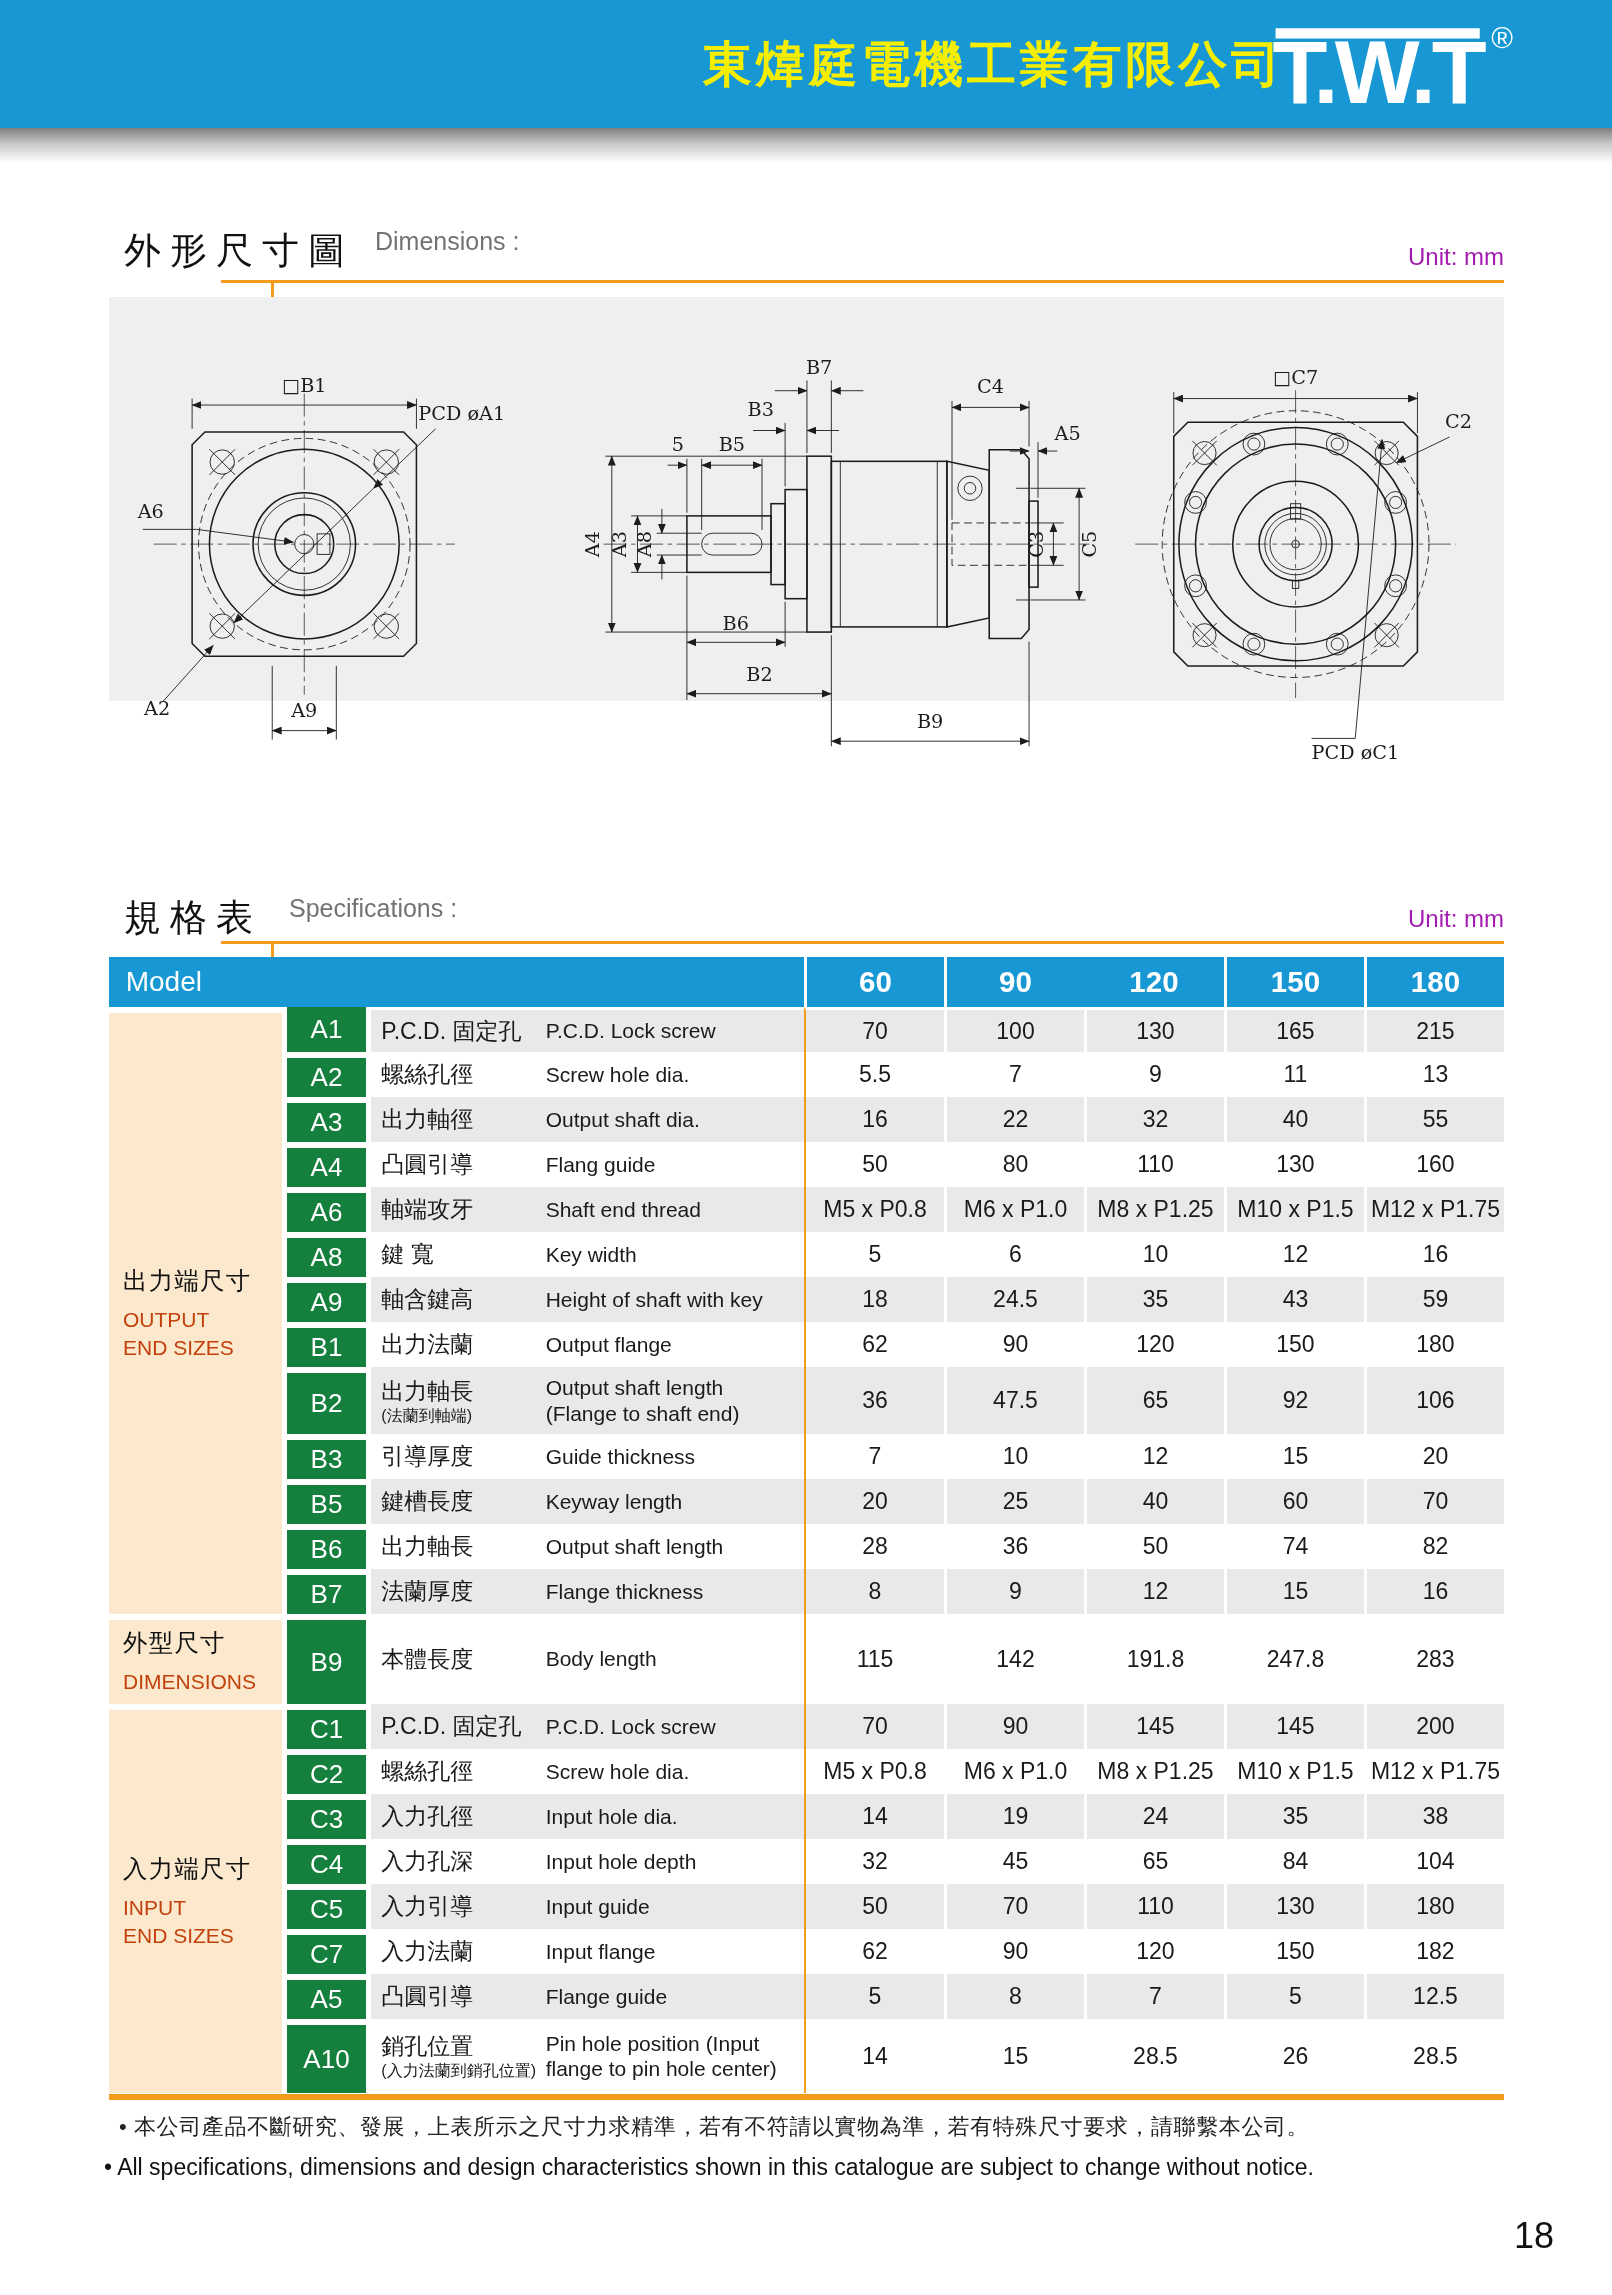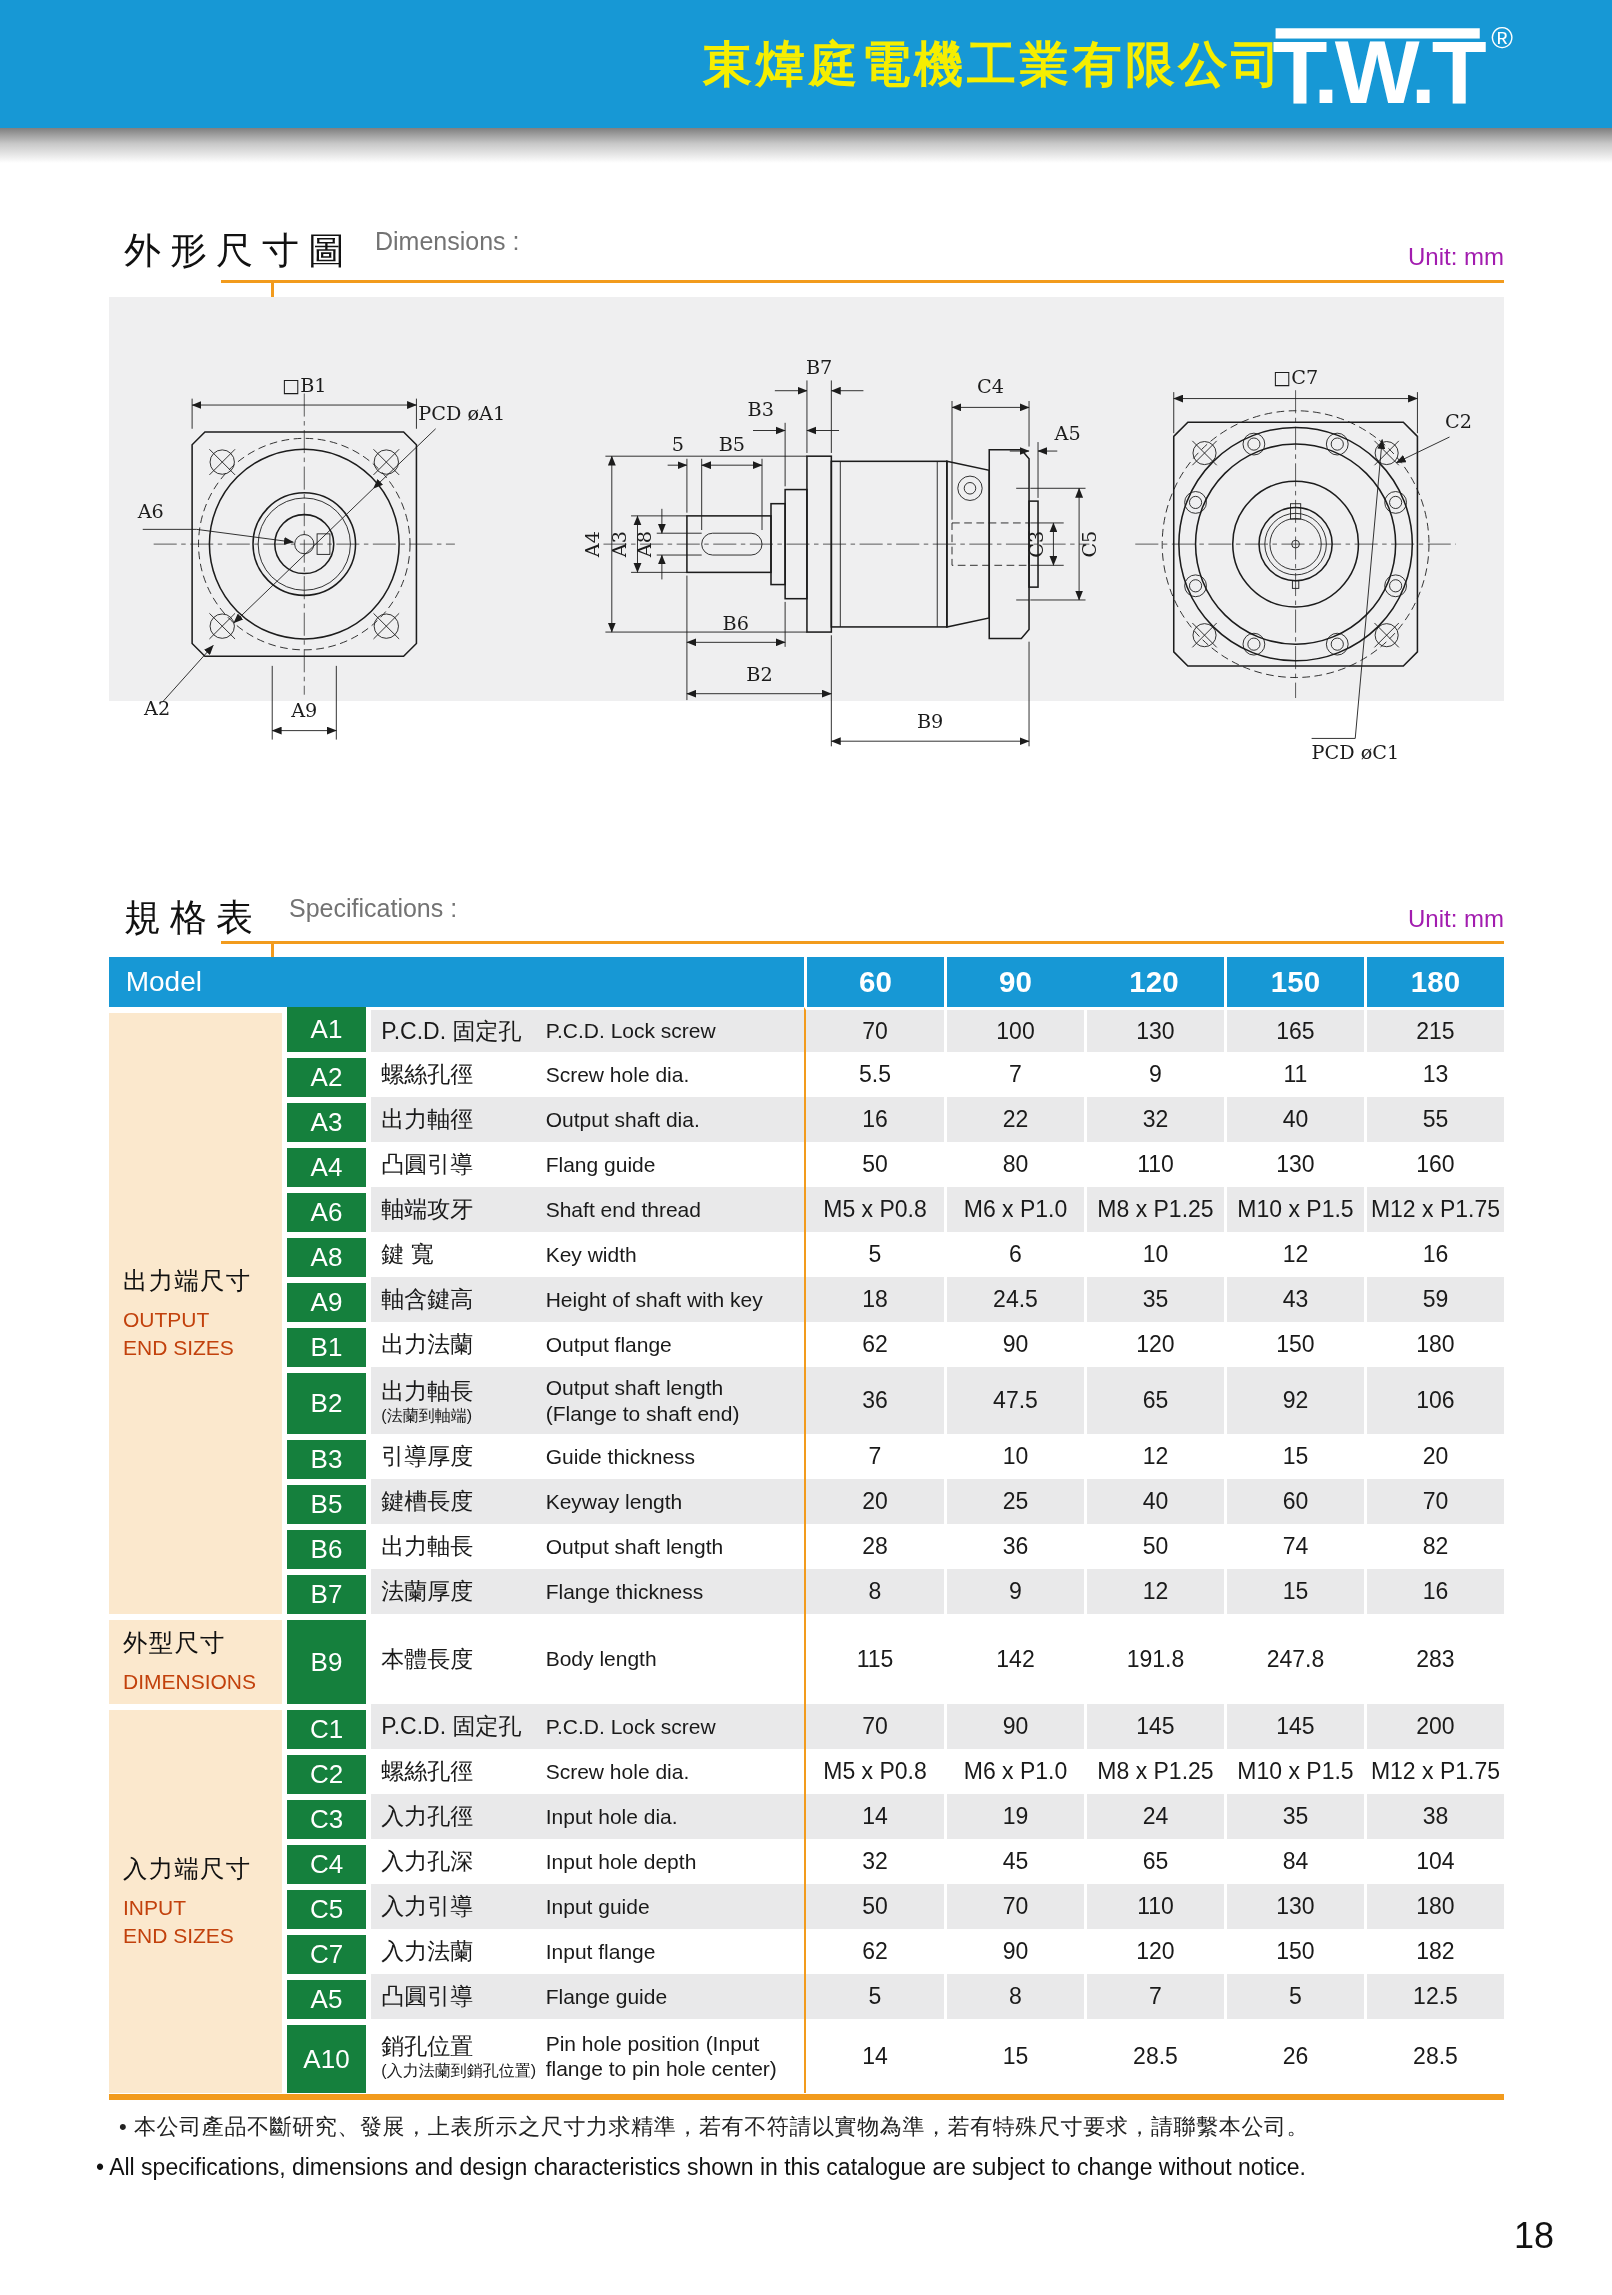--- a/index.html
+++ b/index.html
@@ -52,21 +52,21 @@
   .zh-sub { display:block; font-size:16px; line-height:1.15; }
   td.en { padding-left:7.7px; padding-right:5.1px; font-size:21px; line-height:1.2;margin-left:42px; }
   td.val { text-align:center; font-size:23px; border-left:3.2px solid #fff; }
   td.v0 { border-left:2.6px solid #f29b1d; }
   tr.even td.zh, tr.even td.en, tr.even td.val { background:#e9e9ea; }
   tr.odd  td.zh, tr.odd  td.en, tr.odd  td.val { background:#ffffff; }
   .bottom-rule { height:5.8px; background:#f29b1d; margin-top:1.3px; }
 
   
   .foot-zh { position:absolute; left:119px; top:2112px; font-size:22px; color:#222; letter-spacing:0.6px; }
-  .foot-en { position:absolute; left:96px; top:2154px; font-size:23px; color:#111; }
+  .foot-en { position:absolute; left:104px; top:2154px; font-size:23px; color:#111; }
   .pageno { position:absolute; left:1514px; top:2215px; font-size:36px; color:#111; }
 </style>
 </head>
 <body>
 
 <div class="page">
 
   <div class="banner">
     <div class="company">東煒庭電機工業有限公司</div>
     <svg class="logo" width="244" height="103" viewBox="0 0 380 160">

